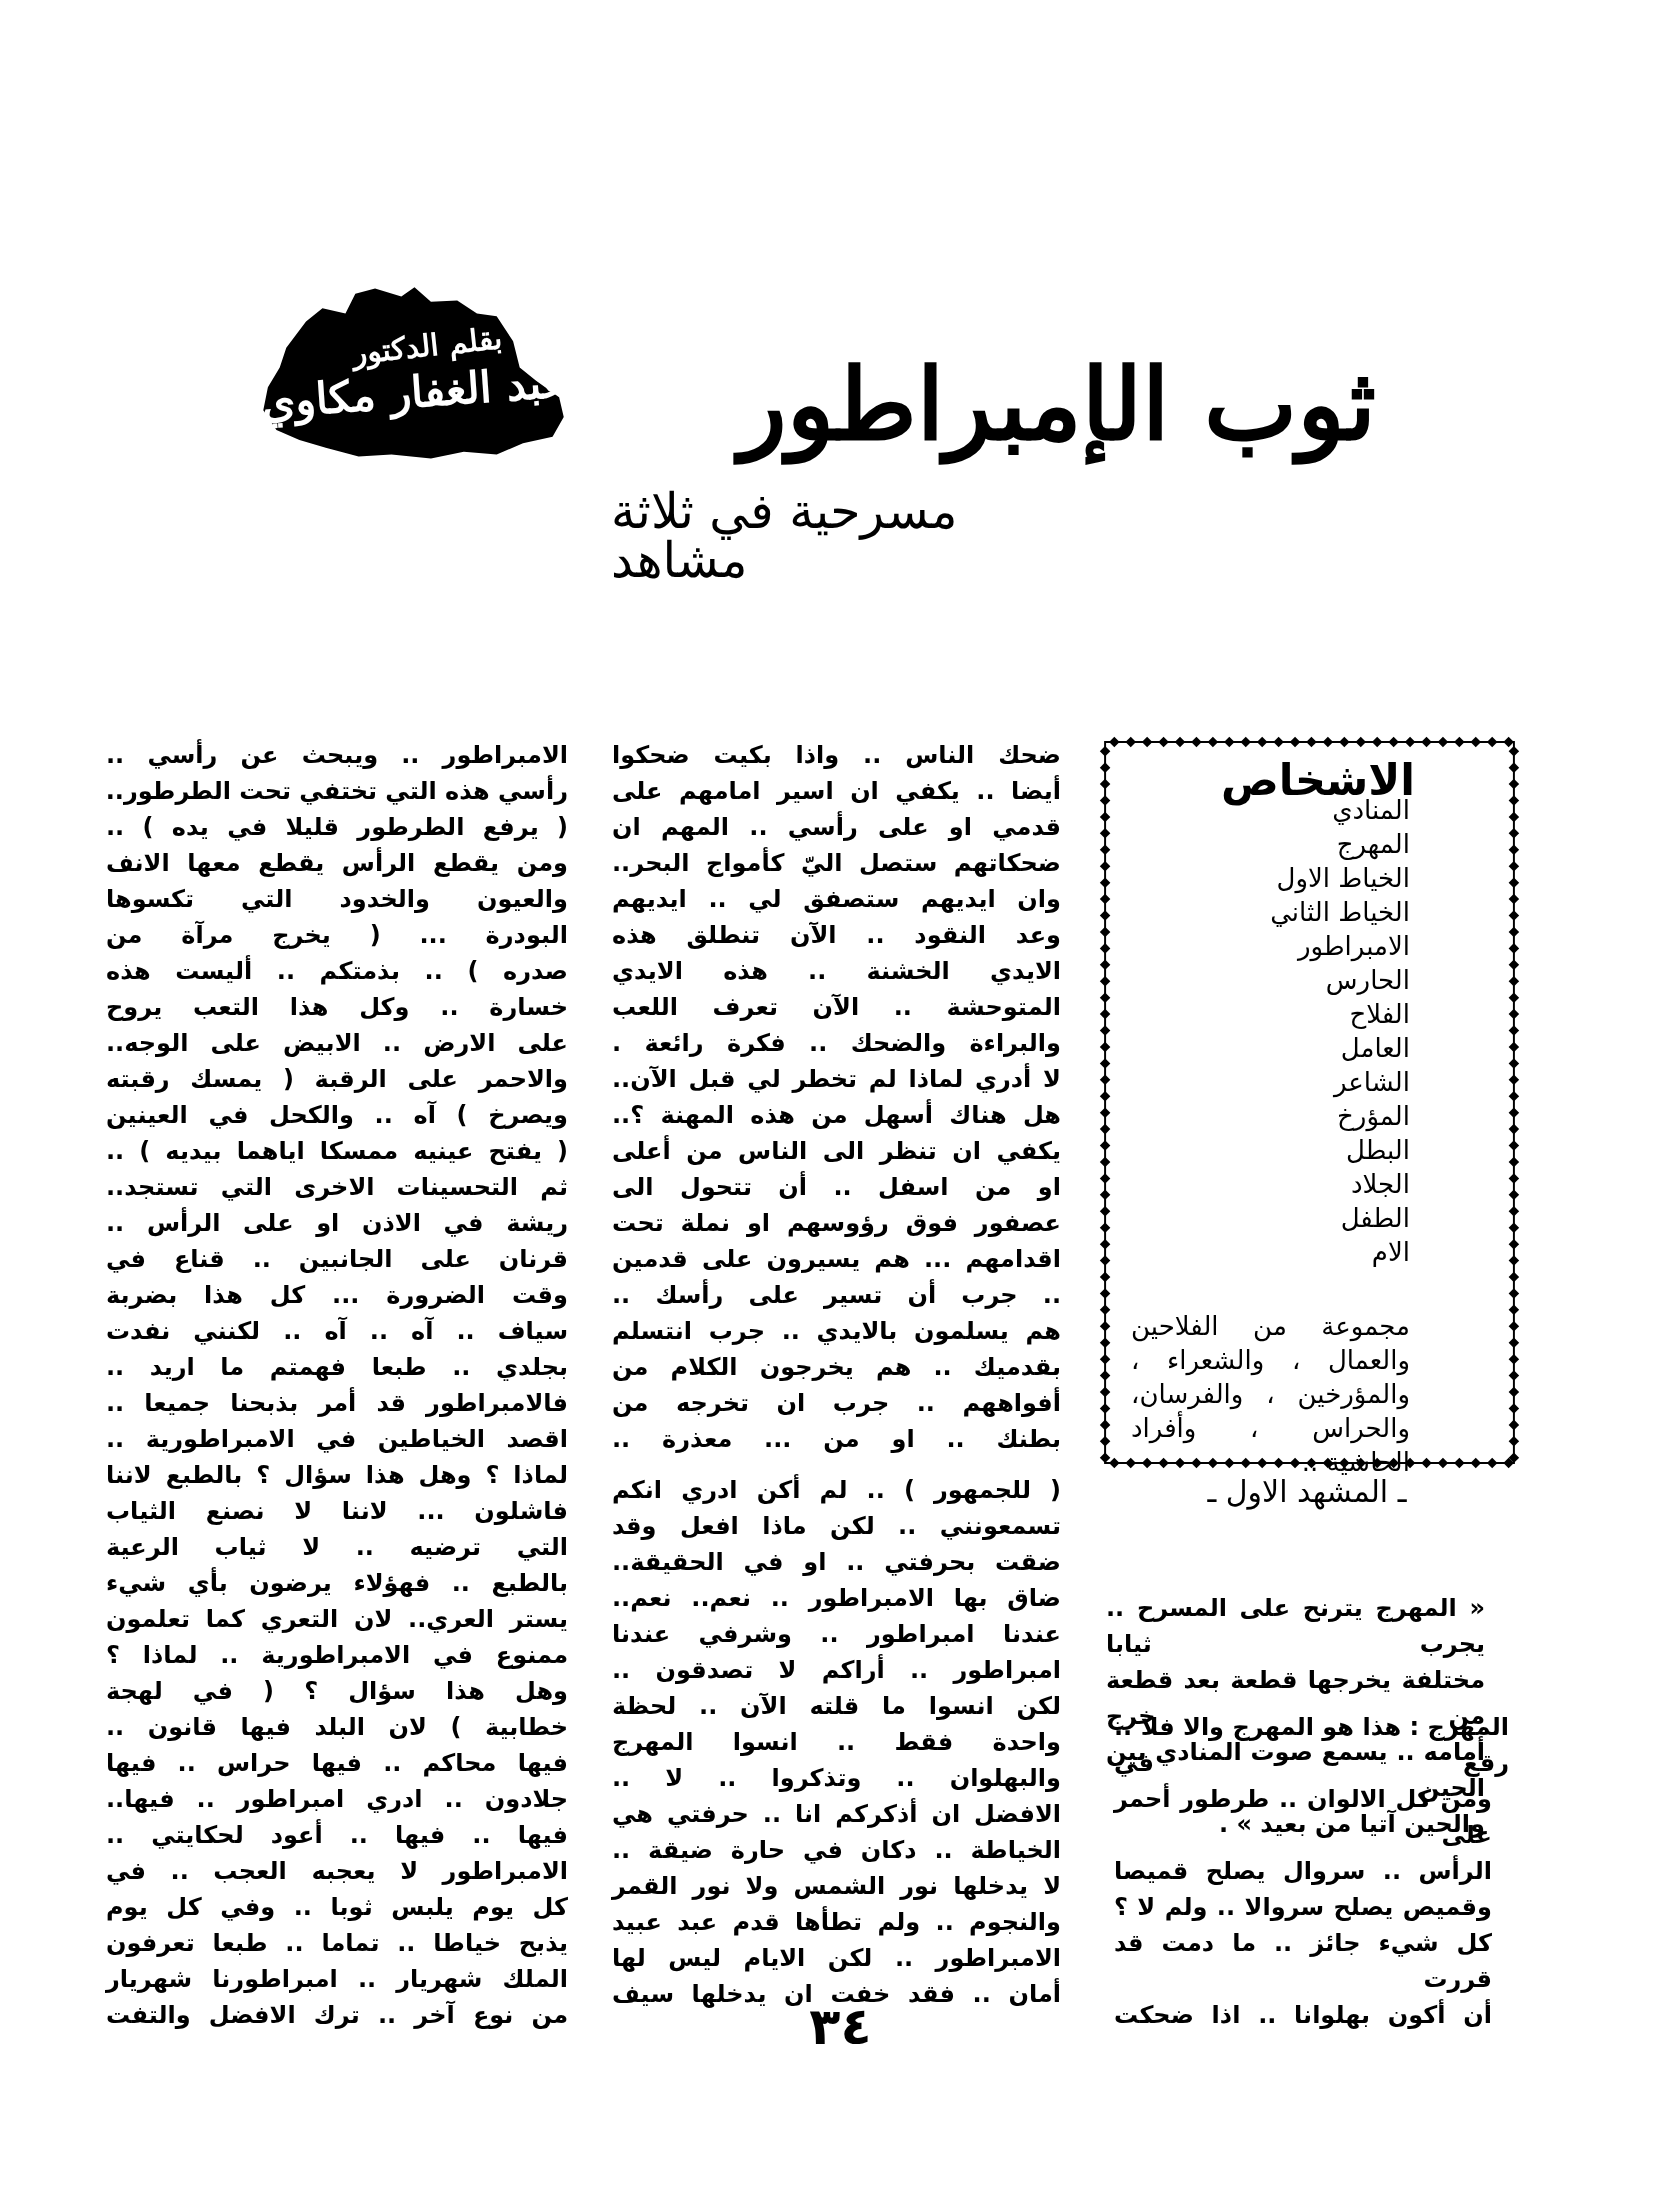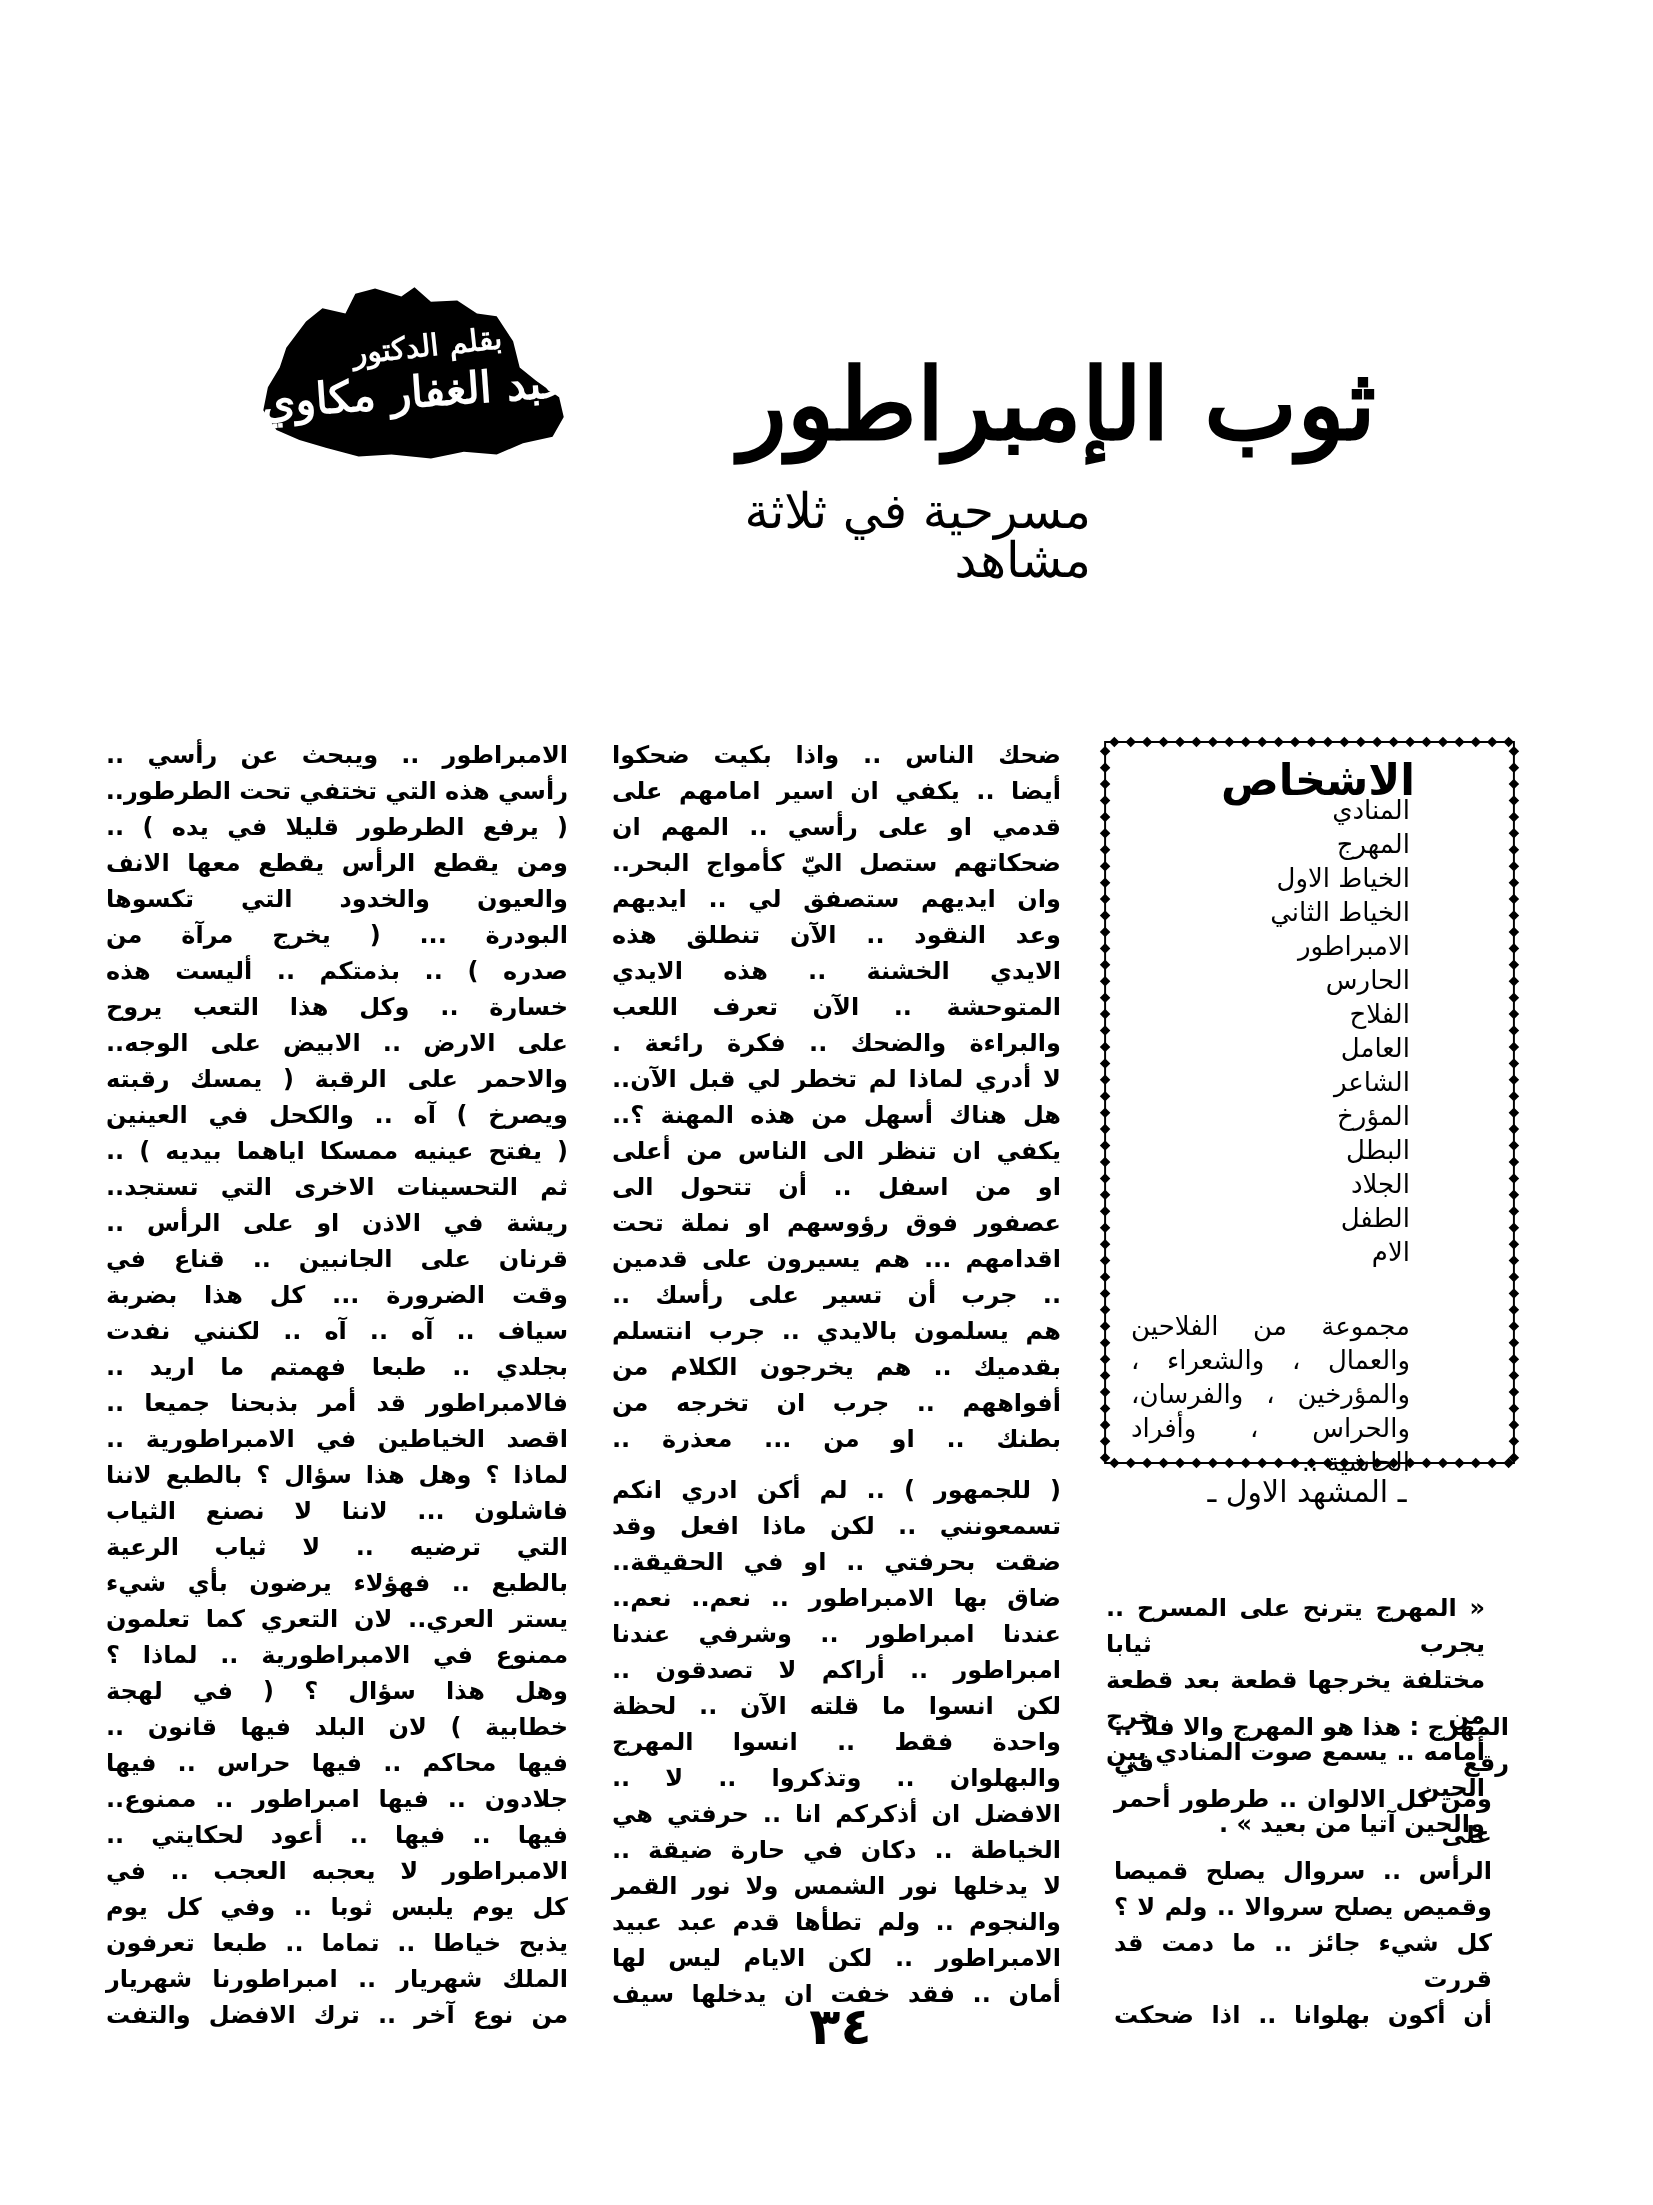--- a/index.html
+++ b/index.html
@@ -8,21 +8,21 @@
   .rtl { direction:rtl; }
 
   
   #author-blob { left:260px; top:282px; width:309px; height:181px; }
   #author-blob svg { position:absolute; left:0; top:0; width:100%; height:100%; }
   #author-text { position:absolute; left:0; top:0; width:100%; height:100%; display:flex; flex-direction:column; align-items:center; justify-content:center; color:#fff; direction:rtl; }
   #author-line1 { font-size:30px; font-weight:bold; font-family:"DejaVu Serif", serif; transform:rotate(-6deg); margin-bottom:4px; margin-left:26px; }
   #author-line2 { font-size:43px; font-weight:bold; font-family:"DejaVu Serif", serif; transform:rotate(-4deg); }
 
   #play-title { left:611px; top:355px; width:893px; text-align:center; font-size:99px; font-weight:bold; font-family:"DejaVu Serif", serif; line-height:1; letter-spacing:4px; }
-  #play-subtitle { left:611px; top:487px; width:480px; text-align:right; font-size:49px; font-family:"DejaVu Serif", serif; line-height:1; }
+  #play-subtitle { left:611px; top:487px; width:480px; text-align:left; font-size:49px; font-family:"DejaVu Serif", serif; line-height:1; }
 
   
   .col { font-family:"DejaVu Sans", sans-serif; font-weight:bold; font-size:24px; line-height:36px; text-align:justify; text-align-last:justify; white-space:nowrap; }
   .col .line { display:block; height:36px; }
   #col-left { left:106px; top:737px; width:462px; }
   #col-middle { left:612px; top:737px; width:449px; }
   .gap-small { height:14.5px; display:block; }
 
   
   #cast-box { left:1105px; top:742px; width:409px; height:721px; }
@@ -84,21 +84,21 @@
     <span class="line">اقصد الخياطين في الامبراطورية ..</span>
     <span class="line">لماذا ؟ وهل هذا سؤال ؟ بالطبع لاننا</span>
     <span class="line">فاشلون ... لاننا لا نصنع الثياب</span>
     <span class="line">التي ترضيه .. لا ثياب الرعية</span>
     <span class="line">بالطبع .. فهؤلاء يرضون بأي شيء</span>
     <span class="line">يستر العري.. لان التعري كما تعلمون</span>
     <span class="line">ممنوع في الامبراطورية .. لماذا ؟</span>
     <span class="line">وهل هذا سؤال ؟ ( في لهجة</span>
     <span class="line">خطابية ) لان البلد فيها قانون ..</span>
     <span class="line">فيها محاكم .. فيها حراس .. فيها</span>
-    <span class="line">جلادون .. فيها امبراطور .. ممنوع..</span>
+    <span class="line">جلادون .. ادري امبراطور .. فيها..</span>
     <span class="line">فيها .. فيها .. أعود لحكايتي ..</span>
     <span class="line">الامبراطور لا يعجبه العجب .. في</span>
     <span class="line">كل يوم يلبس ثوبا .. وفي كل يوم</span>
     <span class="line">يذبح خياطا .. تماما .. طبعا تعرفون</span>
     <span class="line">الملك شهريار .. امبراطورنا شهريار</span>
     <span class="line">من نوع آخر .. ترك الافضل والتفت</span>
   </div>
 
 <div id="col-middle" class="abs col rtl">
   <div id="mid-a">

